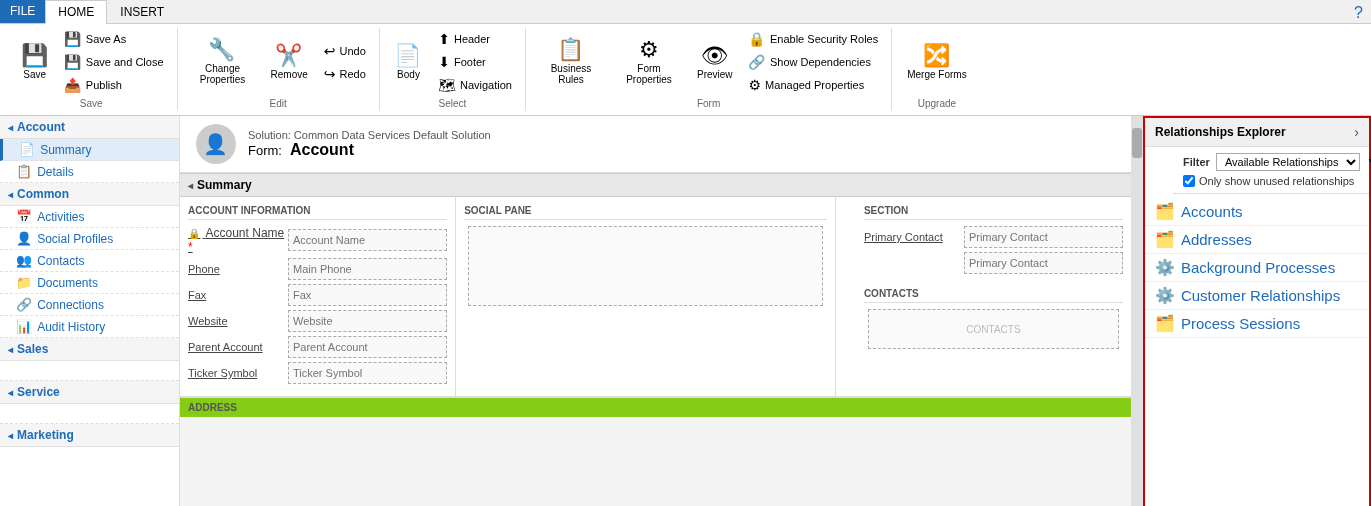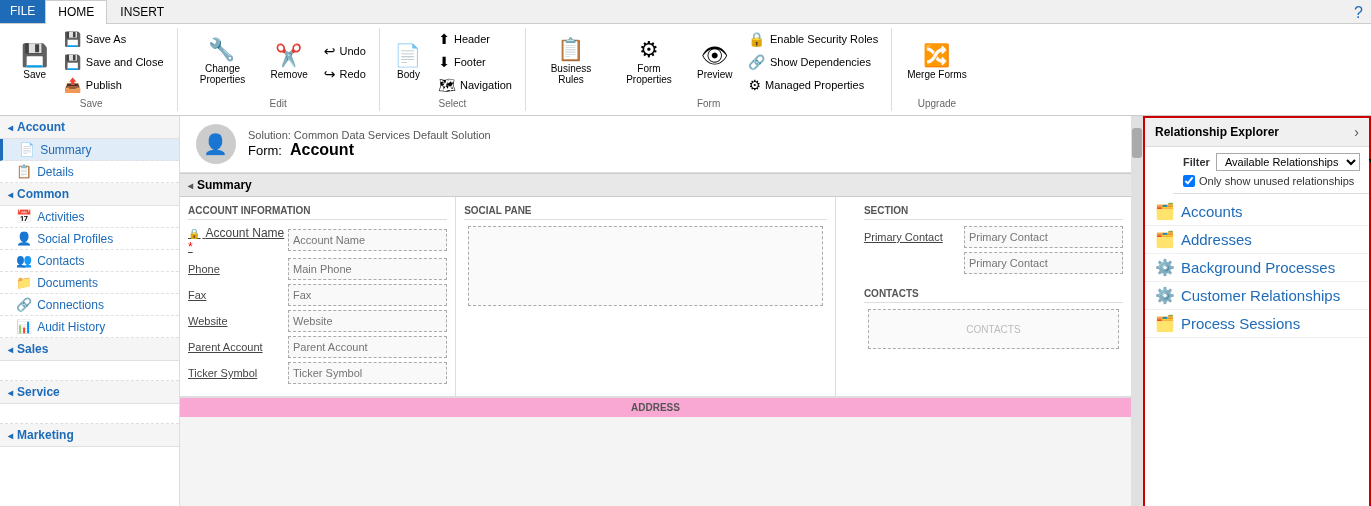--- a/index.html
+++ b/index.html
@@ -72,21 +72,21 @@
     .right-panel-item .item-icon { font-size: 16px; flex-shrink: 0; }
     .right-panel-item .item-label { font-size: 15px; color: #1e6bb8; }
 
     
     .scroll-indicator { width: 12px; background: #e0e0e0; display: flex; flex-direction: column; align-items: center; padding: 2px 0; }
     .scroll-thumb { width: 10px; height: 30px; background: #aaa; border-radius: 3px; margin-top: 10px; }
 
     
     .help-btn { position: absolute; top: 4px; right: 8px; font-size: 16px; color: #1e6bb8; cursor: pointer; }
 
-    .address-label { font-size: 10px; font-weight: bold; color: #555; text-transform: uppercase; padding: 4px 8px; background: #f9a8d4; border-top: 1px solid #ddd; text-align: center; }
+    .address-label { font-size: 10px; font-weight: bold; color: #555; text-transform: uppercase; padding: 4px 8px; background: #84cc16; border-top: 1px solid #ddd; }
   </style>
 </head>
 <body>
 
 <div class="ribbon" style="position:relative;">
   <div class="ribbon-tabs">
     <div class="ribbon-tab file-tab">FILE</div>
     <div class="ribbon-tab active">HOME</div>
     <div class="ribbon-tab">INSERT</div>
     <span class="help-btn">?</span>
@@ -353,21 +353,21 @@
       </div>
     </div>
   </div>
 
   <div class="scroll-indicator">
     <div class="scroll-thumb"></div>
   </div>
 
   <div class="right-panel">
     <div class="right-panel-header">
-      <span class="right-panel-title">Relationship Explorer</span>
+      <span class="right-panel-title">Relationships Explorer</span>
       <span class="right-panel-chevron">›</span>
     </div>
     <div class="right-panel-filter">
       <div class="filter-row">
         <span class="filter-label">Filter</span>
         <select class="filter-select"><option>Available Relationships</option><option>All Relationships</option><option>Used Relationships</option></select>
         <span style="font-size:14px;cursor:pointer;">▼</span>
       </div>
       <div class="filter-checkbox-row">
         <input type="checkbox" class="filter-checkbox" checked="" style="">

